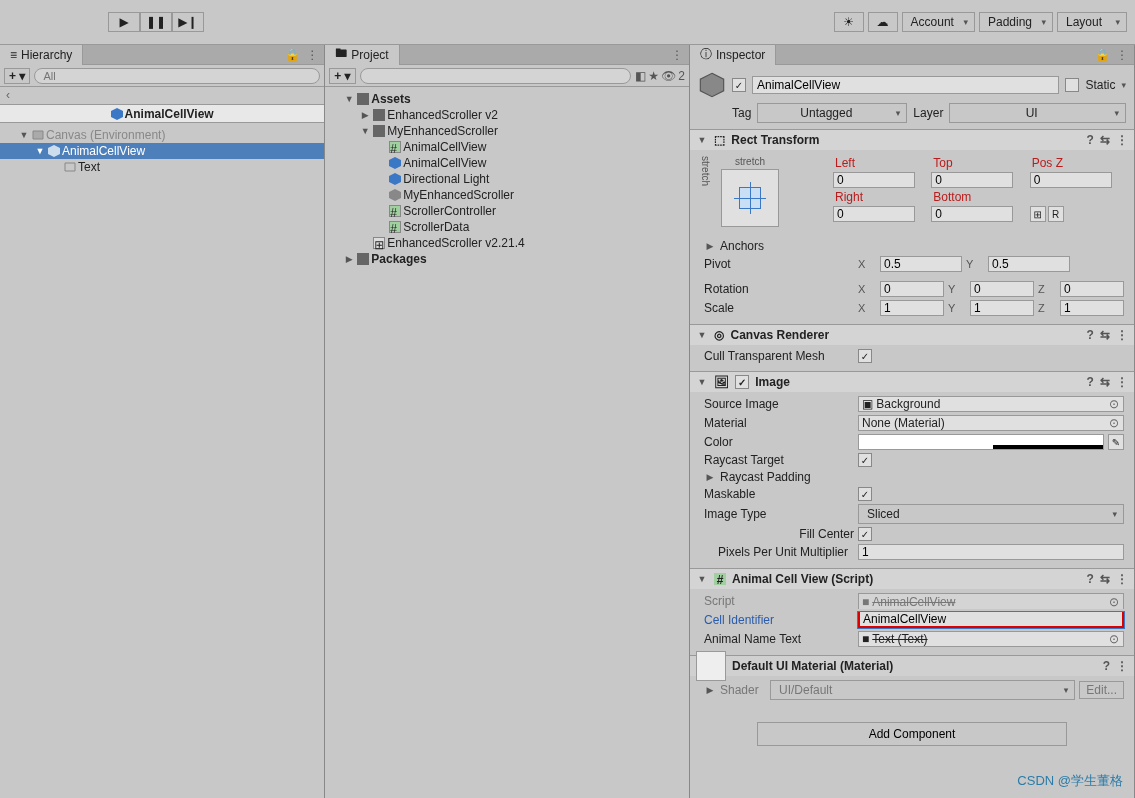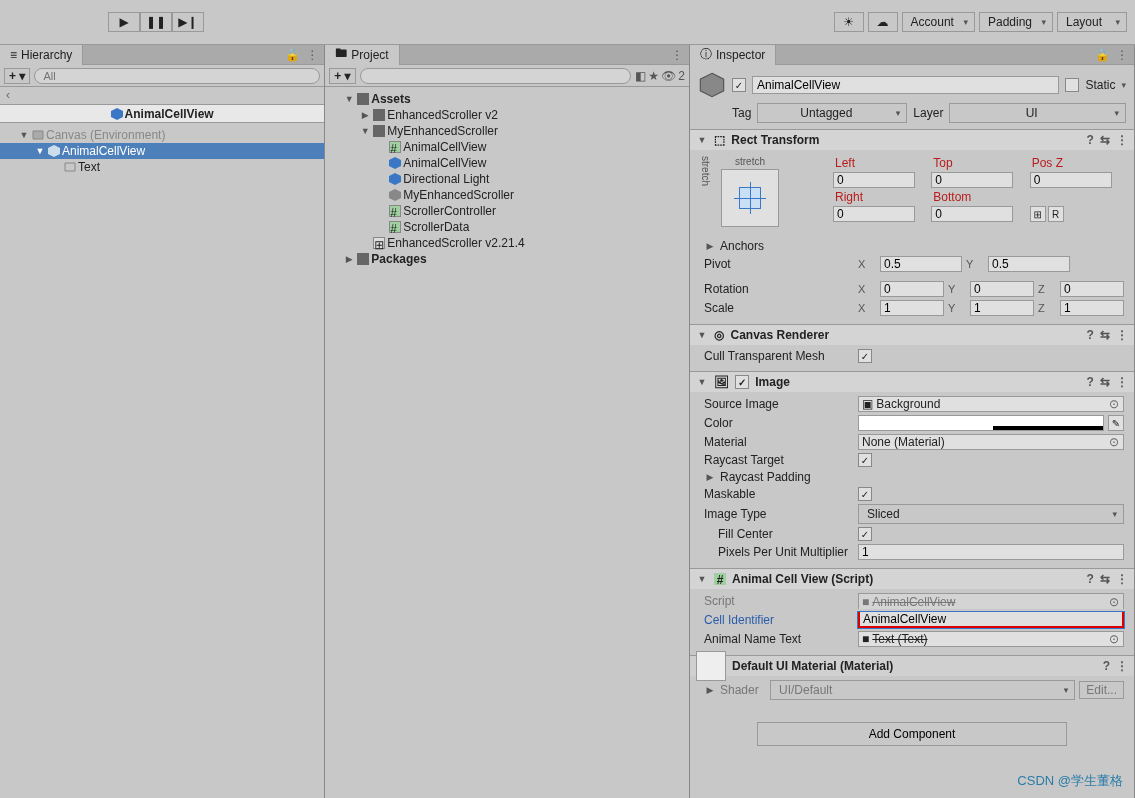--- a/index.html
+++ b/index.html
@@ -372,50 +372,50 @@
               <span>⇆</span>
               <span>⋮</span>
             </div>
           </div>
         <div class="comp-body">
           <div class="prop">
               <span class="prop-label">Source Image</span>
               <div class="obj-field">▣ <span>Background</span></div>
             </div>
           <div class="prop">
+              <span class="prop-label">Material</span>
+              <div class="obj-field">
+                <span>None (Material)</span>
+              </div>
+            </div>
+          <div class="prop">
               <span class="prop-label">Color</span>
               <div class="swatch">
                 <div class="color-strip"></div>
               </div>
               <span class="dropper">✎</span>
             </div>
           <div class="prop">
-              <span class="prop-label">Material</span>
-              <div class="obj-field">
-                <span>None (Material)</span>
-              </div>
-            </div>
-          <div class="prop">
               <span class="prop-label">Raycast Target</span>
               <span class="checkbox">✓</span>
             </div>
           <div class="prop">
               <span class="arrow">▶</span>
               <span class="prop-label" style="width:130px;">Raycast Padding</span>
             </div>
           <div class="prop">
               <span class="prop-label">Maskable</span>
               <span class="checkbox">✓</span>
             </div>
           <div class="prop">
               <span class="prop-label">Image Type</span>
               <div class="dropdown" style="flex:1;">Sliced</div>
             </div>
           <div class="prop" style="padding-left:14px;">
-              <span class="prop-label" style="width:136px;">Fill Center</span>
+              <span class="prop-label" style="width:136px;text-align:right;">Fill Center</span>
               <span class="checkbox">✓</span>
             </div>
           <div class="prop" style="padding-left:14px;">
               <span class="prop-label" style="width:136px;">Pixels Per Unit Multiplier</span>
               <input class="wide-input" value="1" style="">
             </div>
         </div>
       </div>
 
       <div class="component">

